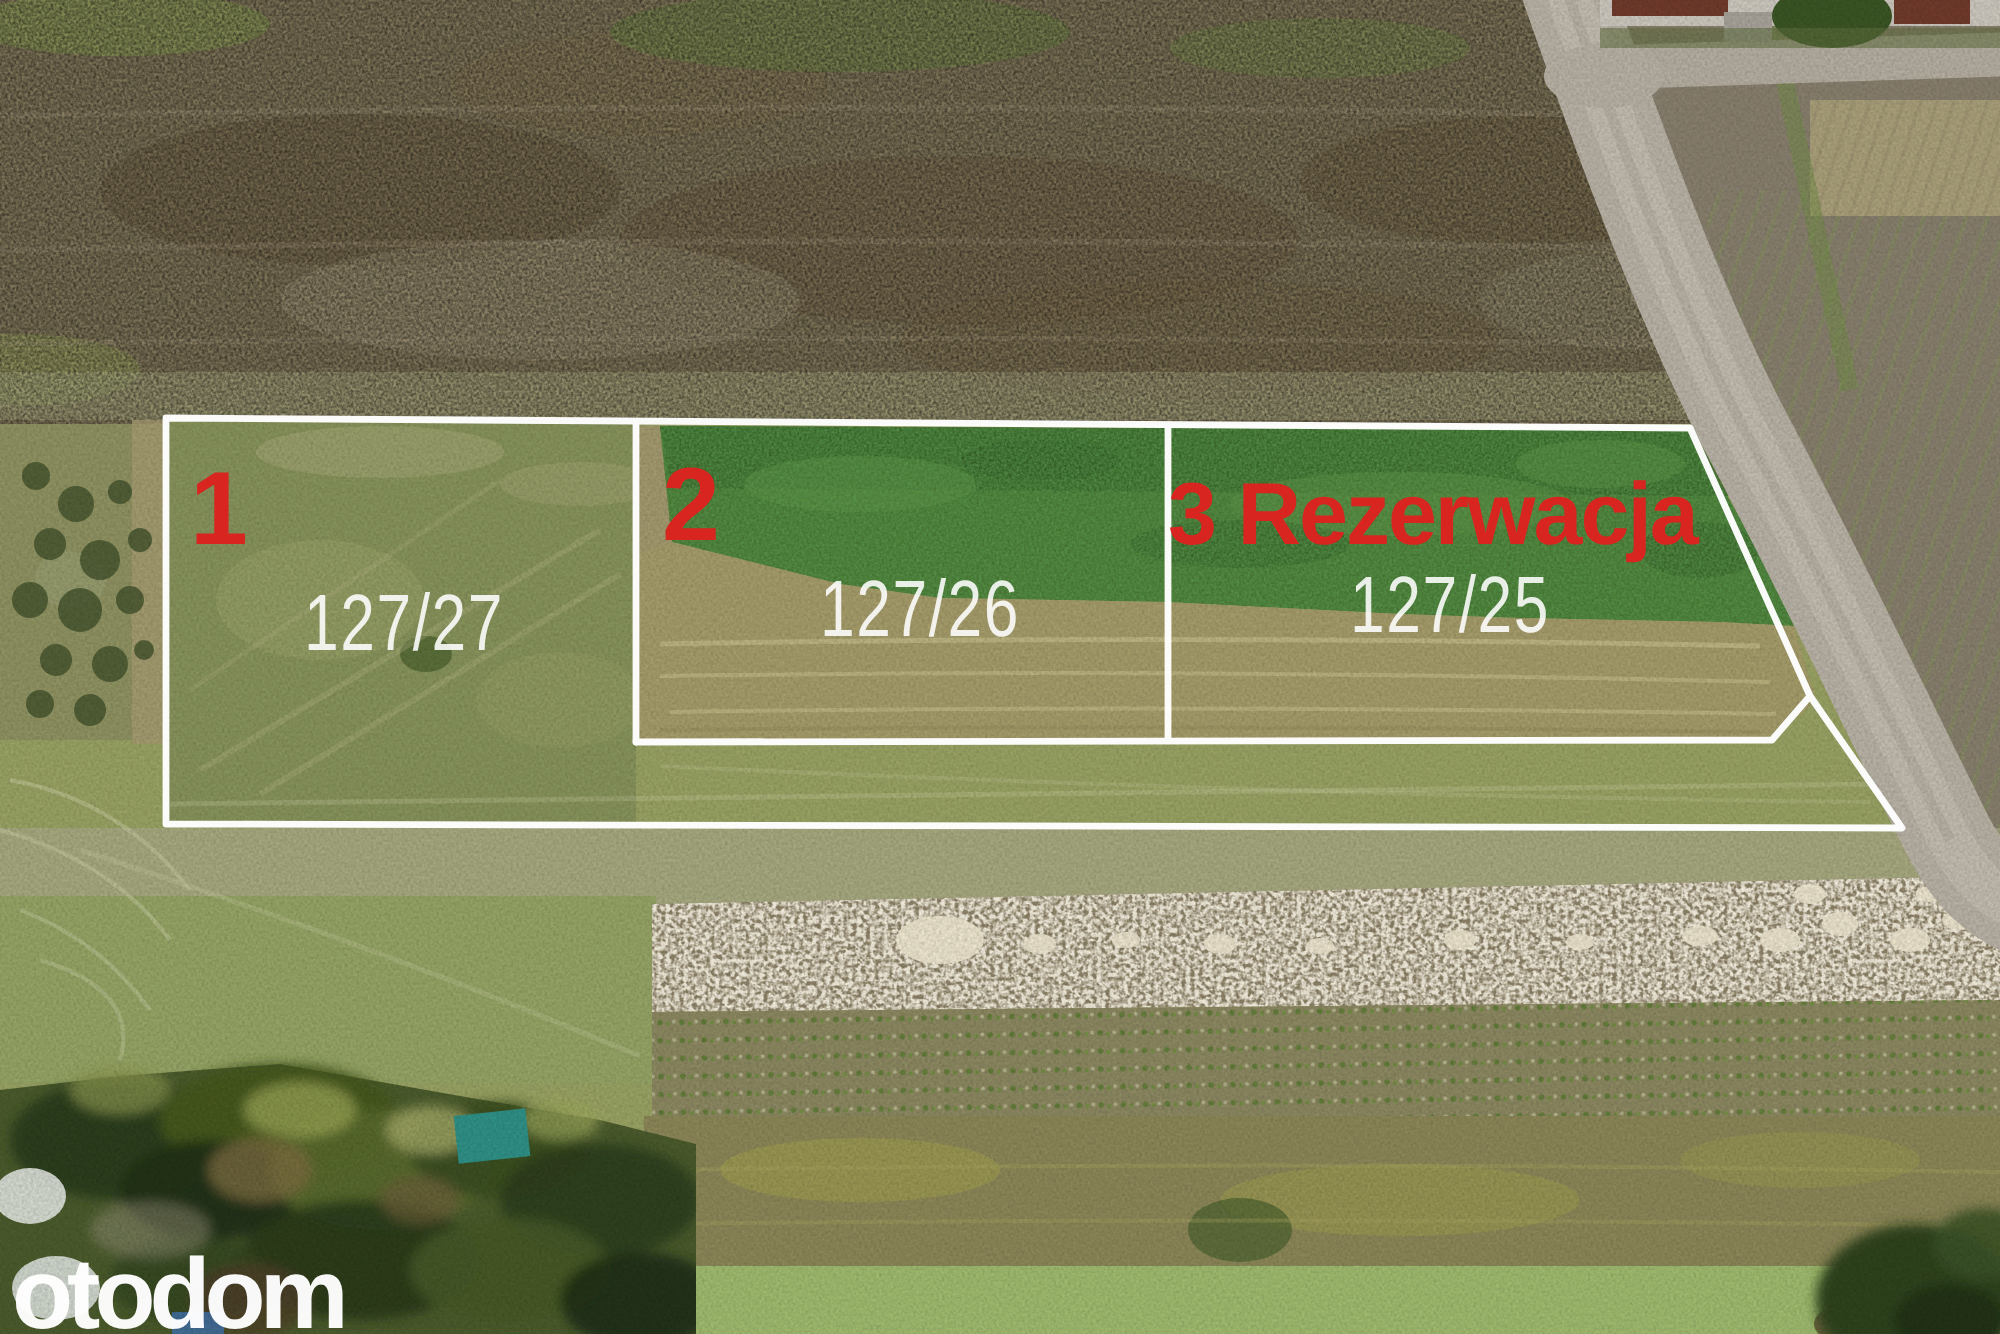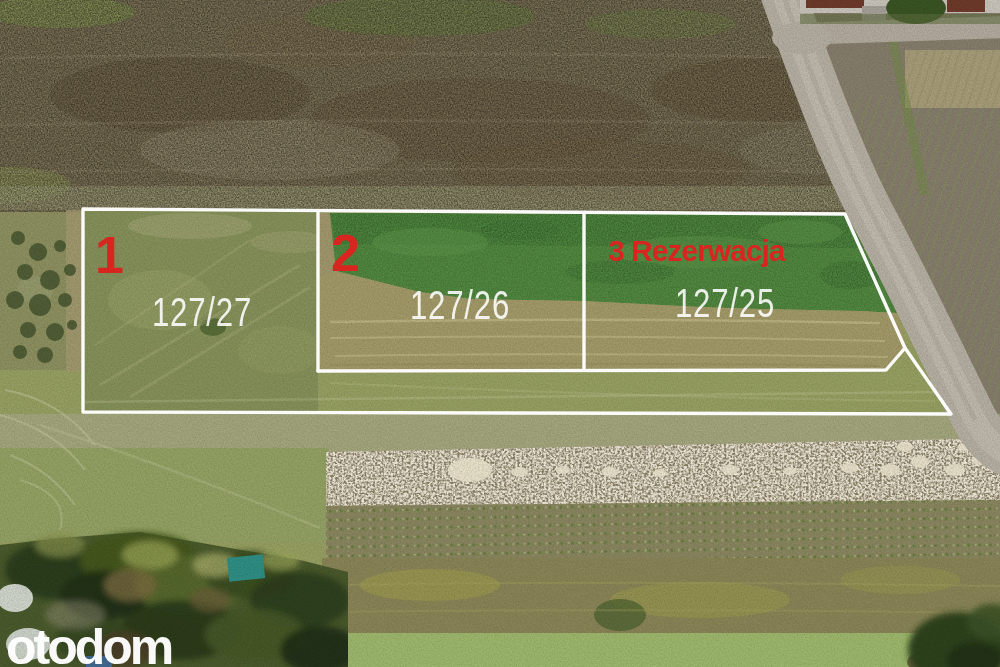--- a/index.html
+++ b/index.html
@@ -4,21 +4,21 @@
 <style>
   html,body{margin:0;padding:0;background:#1c1c1c;}
   .stage{position:relative;width:1000px;height:667px;overflow:hidden;
          font-family:"Liberation Sans",sans-serif;background:#97a062;}
   .stage svg{position:absolute;left:0;top:0;display:block;}
   .label-layer{position:absolute;left:0;top:0;width:100%;height:100%;}
   .plot-num{position:absolute;color:var(--label-red,#d9251f);font-weight:700;
             line-height:1;white-space:nowrap;}
   .plot-num.n1{left:95px;top:229px;font-size:52px;}
   .plot-num.n2{left:331px;top:227px;font-size:52px;}
-  .plot-num.n3{left:584px;top:236px;font-size:30px;letter-spacing:-1px;padding-left:24px;}
+  .plot-num.n3{left:584px;top:236px;font-size:44px;letter-spacing:-1px;}
   .parcel{position:absolute;width:220px;text-align:center;
           color:var(--parcel-col,rgba(255,255,255,.88));
           font-size:40px;line-height:1;letter-spacing:1px;
           transform:scaleX(.78);transform-origin:center;}
   .parcel.p1{left:92px;top:292px;}
   .parcel.p2{left:350px;top:285px;}
   .parcel.p3{left:615px;top:283px;}
   .watermark{position:absolute;left:6px;top:622px;color:#ffffff;font-weight:700;
              font-size:50px;letter-spacing:-3px;line-height:1;opacity:.97;}
   .boundary{stroke:var(--outline-col,#ffffff);}

